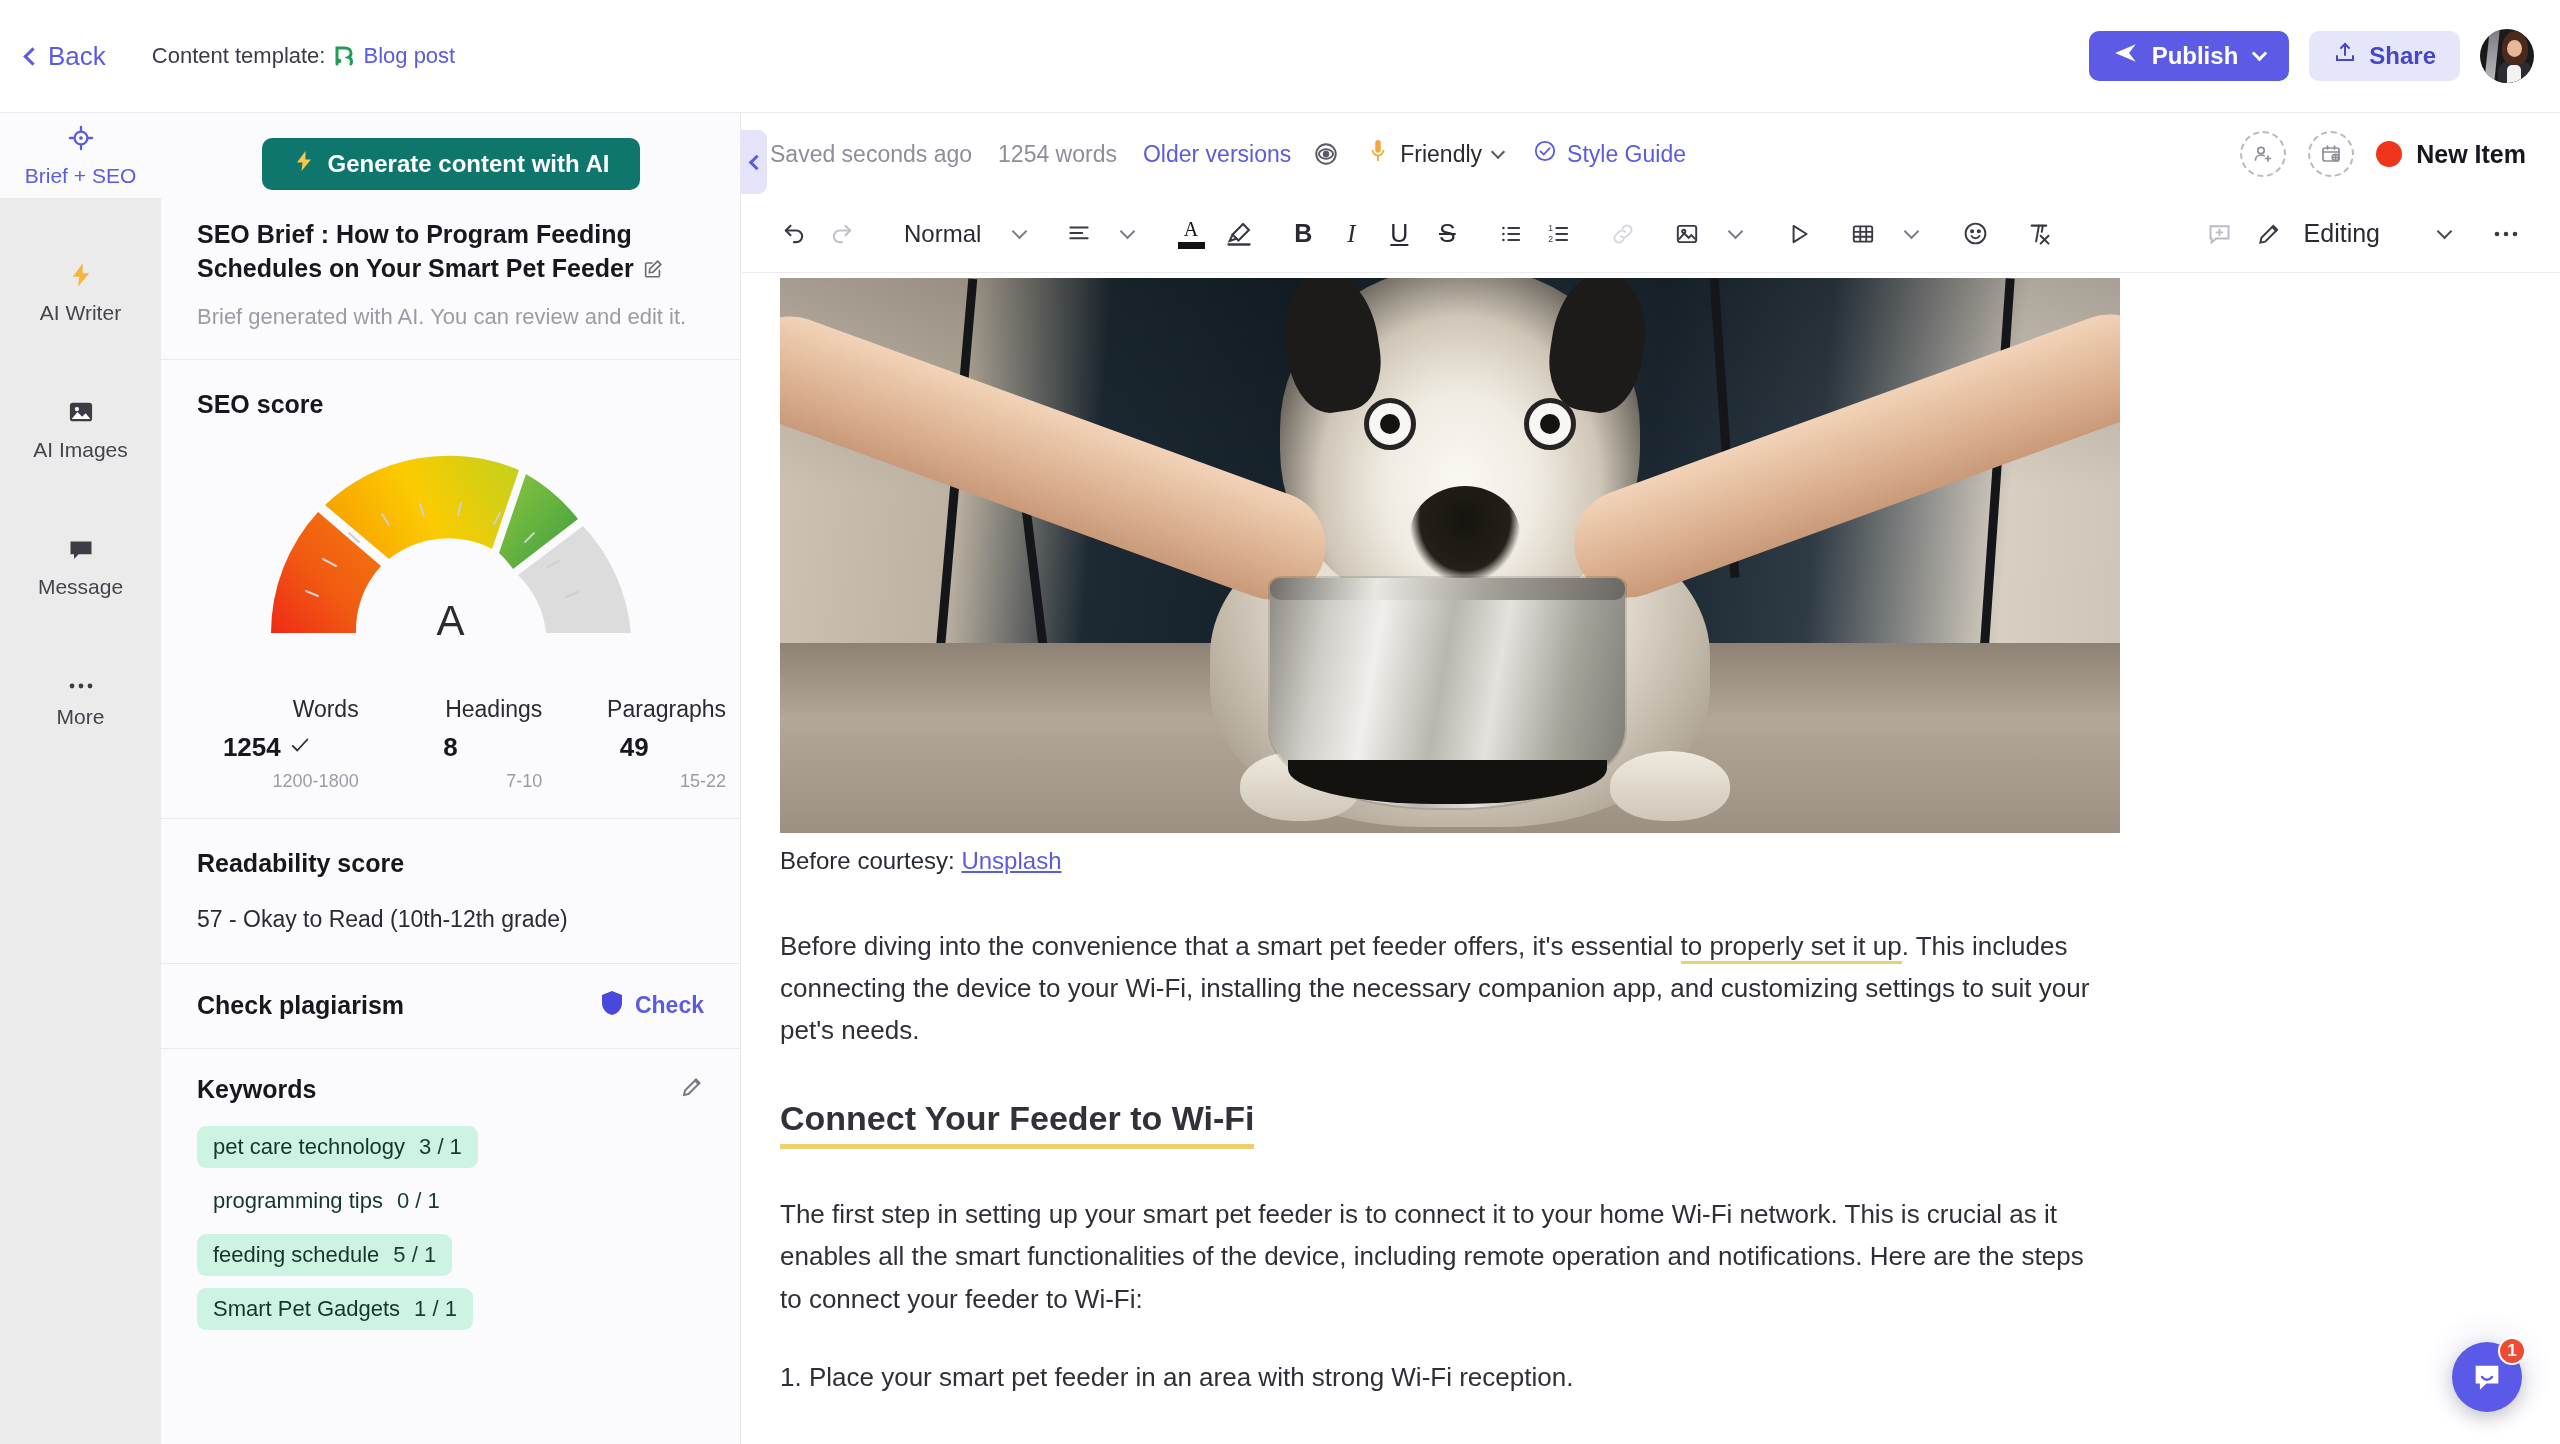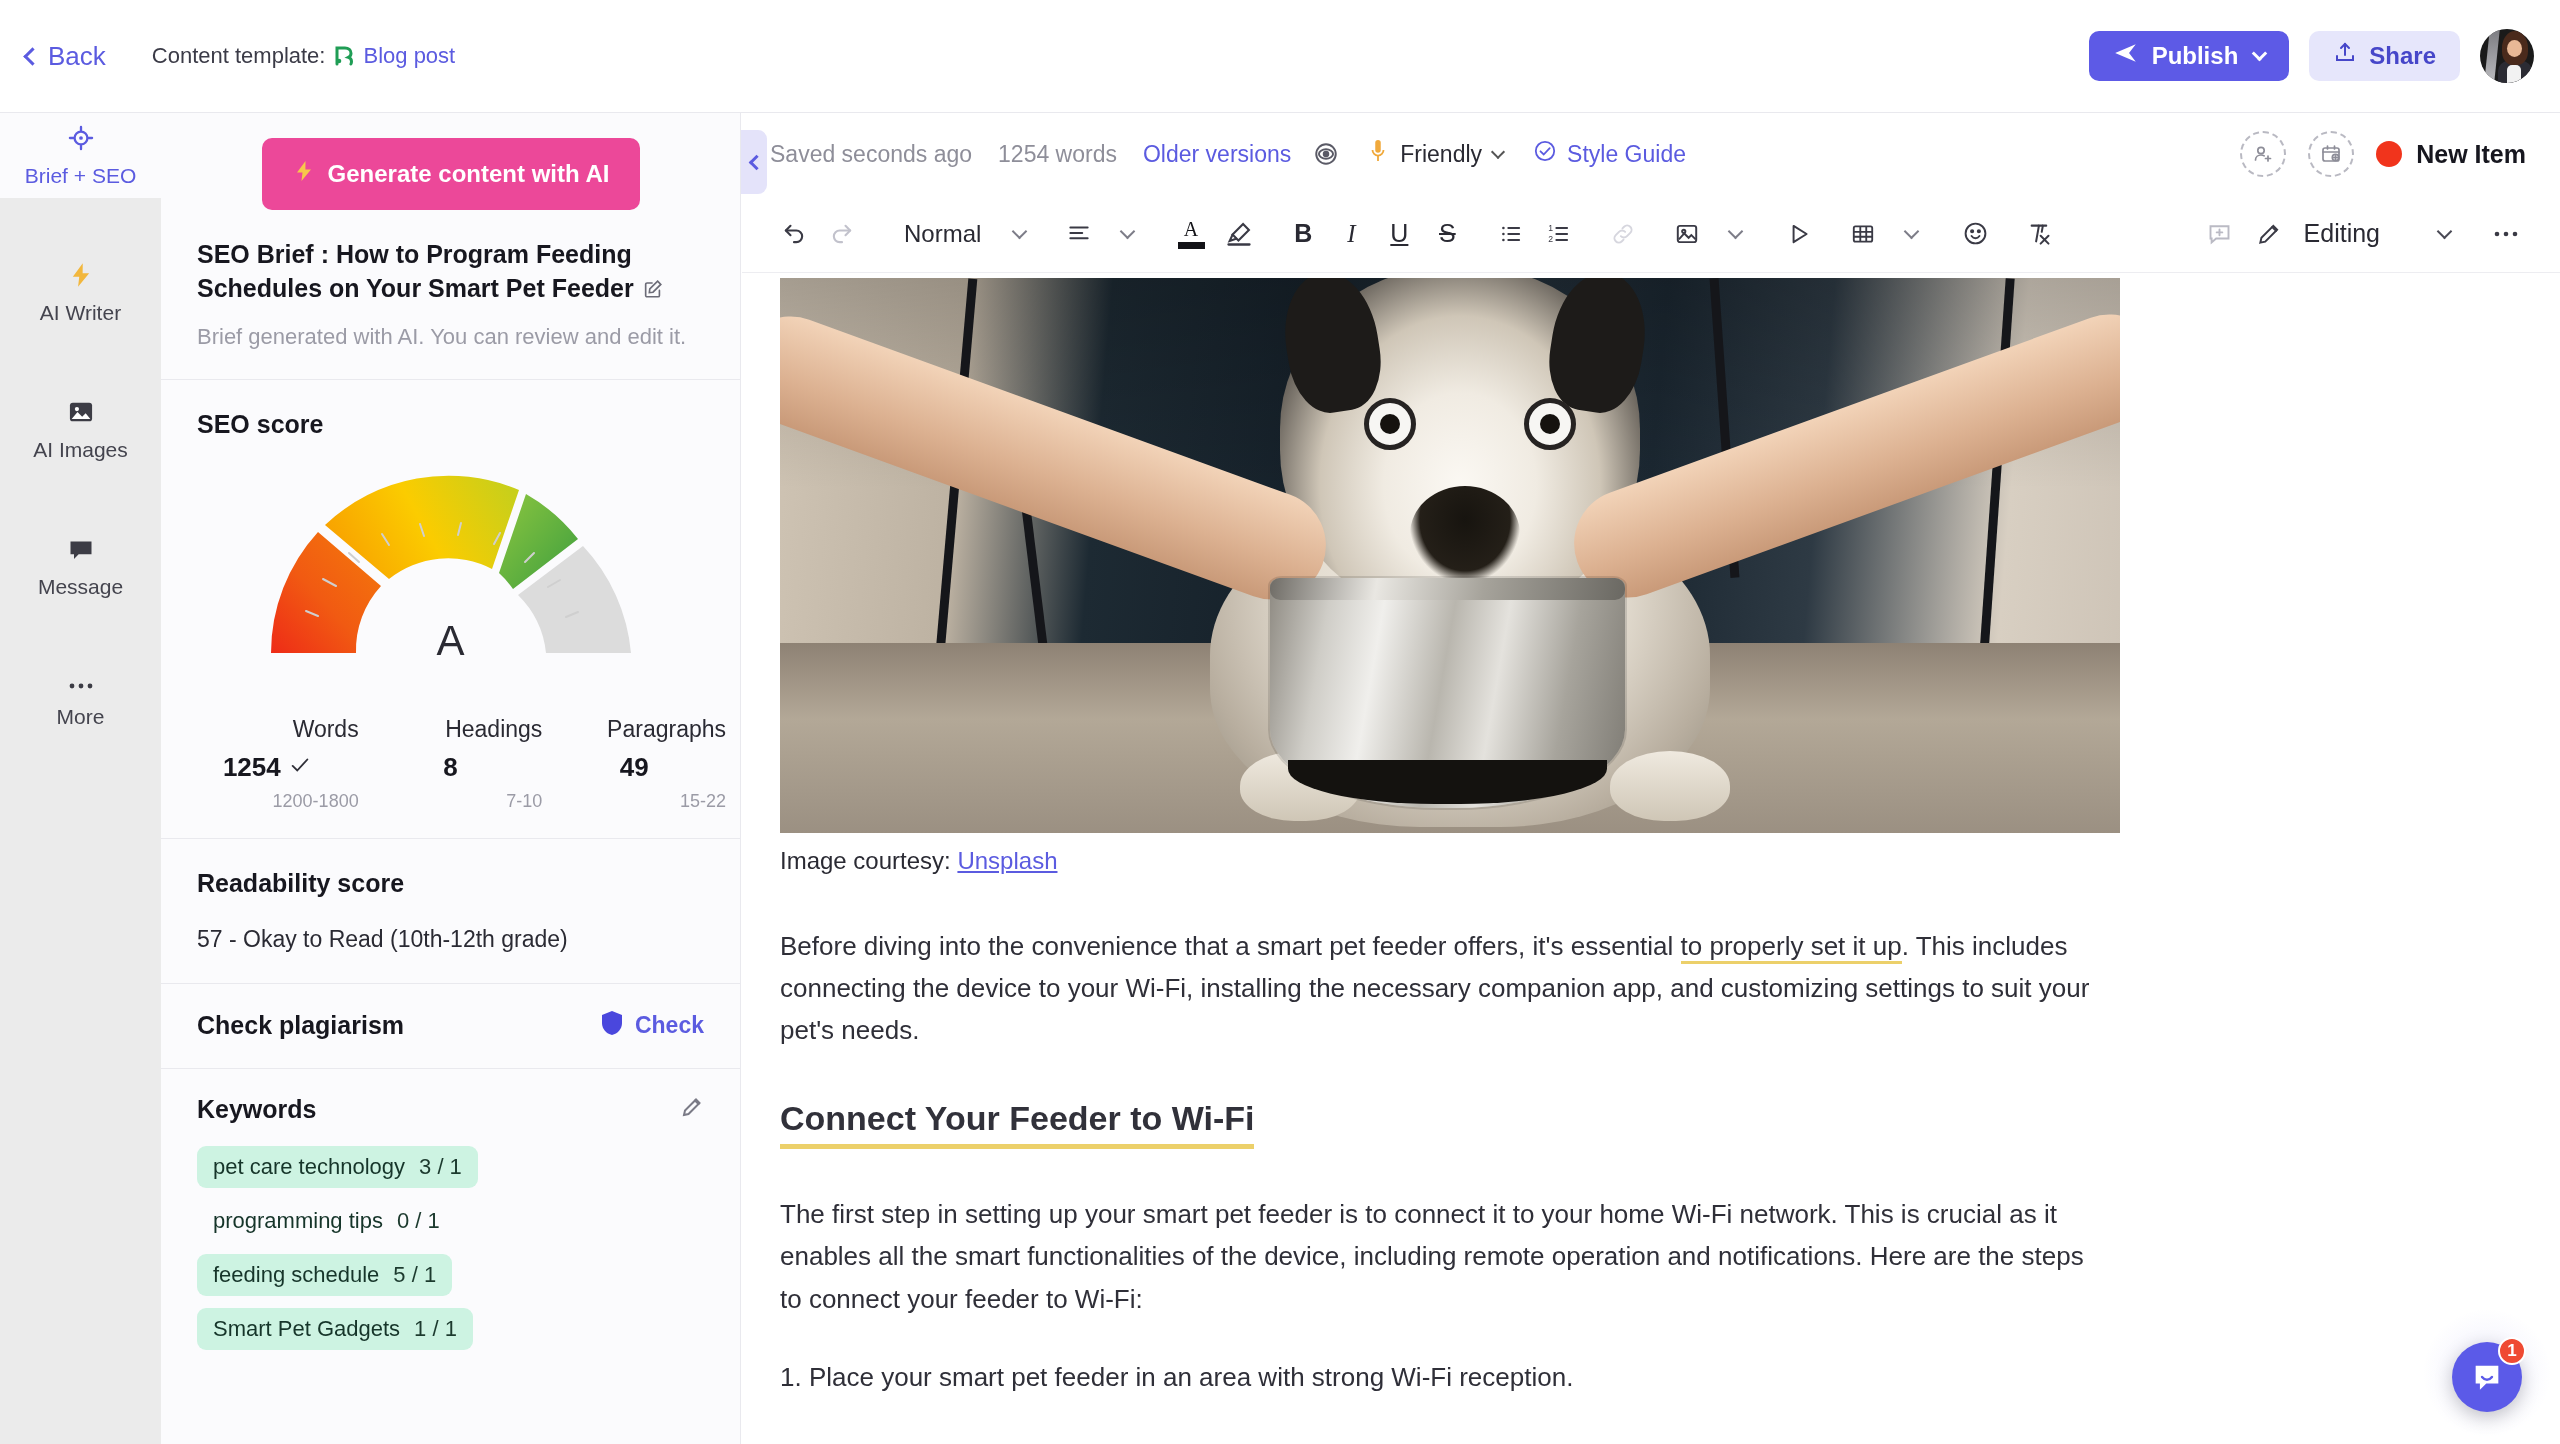--- a/index.html
+++ b/index.html
@@ -70,21 +70,21 @@
   .rail-label { font-size: 21px; color: #44444e; }
   .rail-item.active .rail-label { color: #5b5be0; }
   .rail-gap { height: 52px; }
 
   
   .brief-panel {
     position:absolute; left:161px; top:113px; width: 580px; height: 1331px;
     background: #fbfbfd; border-right: 1px solid #e9e9ee; overflow:hidden;
   }
   .gen-btn {
-    margin: 25px auto 0 auto; width: 378px; height: 72px; background:#ec4899;
+    margin: 25px auto 0 auto; width: 378px; height: 52px; background:#0f766e;
     border-radius: 10px; color:#fff; font-size:24px; font-weight:700;
     display:flex; align-items:center; justify-content:center; gap:12px; cursor:pointer;
   }
   .brief-body { padding: 28px 36px 0 36px; }
   .brief-title { font-size: 25px; font-weight:700; color:#17171f; line-height:1.34; }
   .brief-title .editp { display:inline-block; vertical-align:-3px; margin-left:8px; }
   .brief-sub { margin-top: 13px; font-size: 22px; color:#9b9ba6; line-height:1.45; }
   .divider { height:1px; background:#e9e9ee; margin: 26px 0 0 0; }
 
   .sec { padding: 0 36px; }
@@ -698,21 +698,21 @@
         <div class="snout"></div>
         <div class="arm l"></div>
         <div class="arm r"></div>
         <div class="bowl">
           <div class="bowl-rim"></div>
           <div class="bowl-base"></div>
         </div>
       </div>
 
       <div class="img-credit">
-        <span>Image courtesy:</span>
+        <span>Before courtesy:</span>
         <a href="#">Unsplash</a>
       </div>
 
       <div class="para">
         <span>Before diving into the convenience that a smart pet feeder offers, it's essential </span><span class="sugg">to properly set it up</span><span>. This includes connecting the device to your Wi-Fi, installing the necessary companion app, and customizing settings to suit your pet's needs.</span>
       </div>
 
       <div>
         <div class="h2">Connect Your Feeder to Wi-Fi</div>
       </div>

